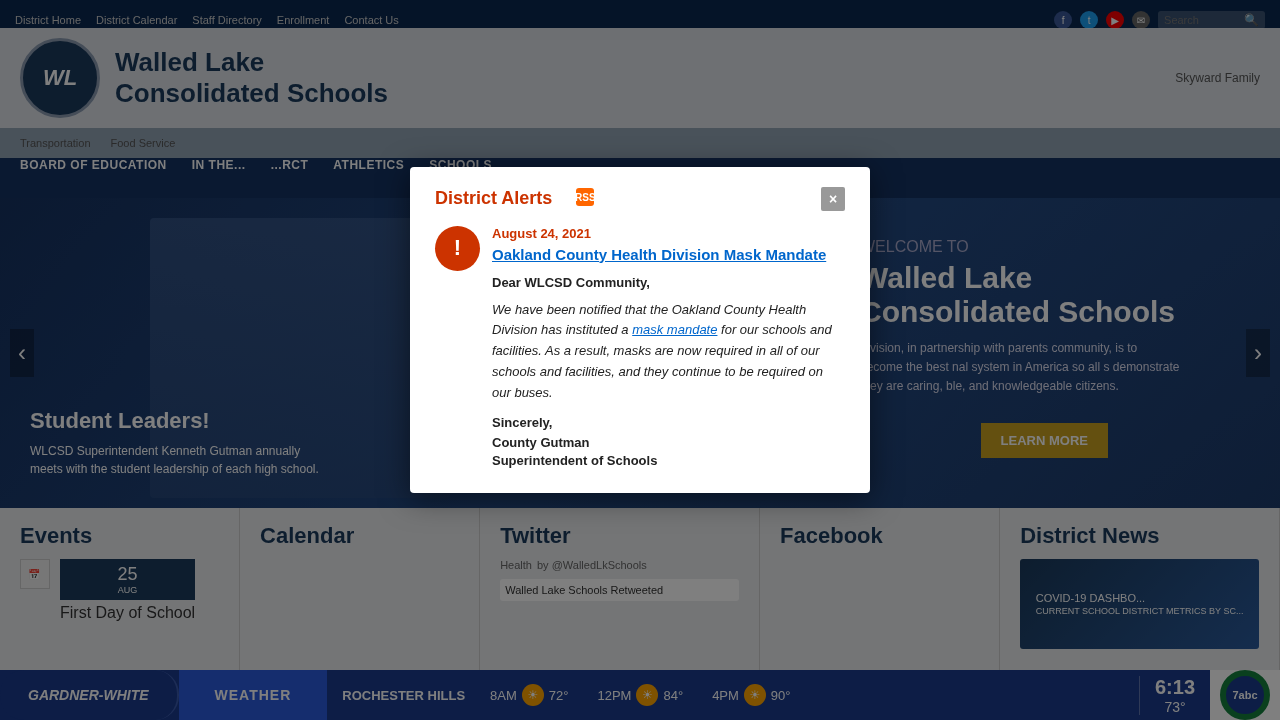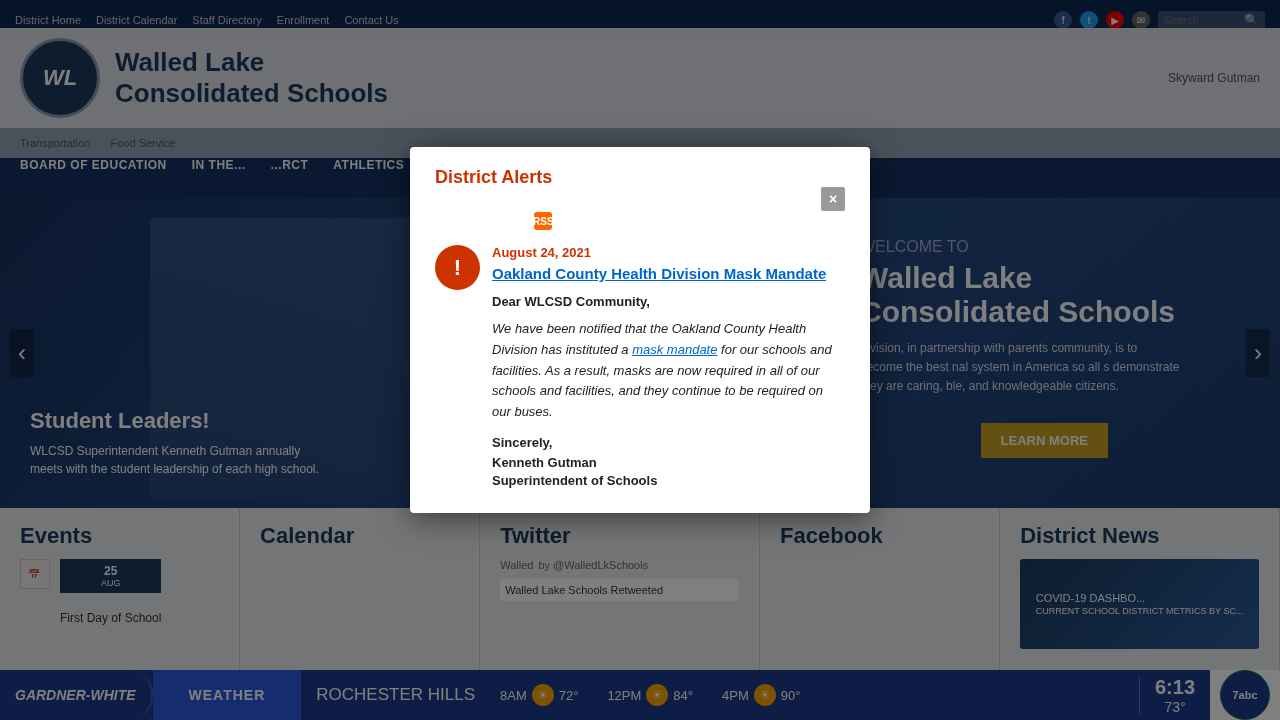--- a/index.html
+++ b/index.html
@@ -158,43 +158,43 @@
     }
     .bottom-section {
       flex: 1;
       padding: 15px 20px;
       border-right: 1px solid #ccc;
     }
     .bottom-section h3 { font-size: 22px; color: #1a3a5c; font-weight: bold; margin-bottom: 10px; }
     .events-item { display: flex; gap: 10px; align-items: flex-start; margin-top: 5px; }
     .event-date-box { background: #1a3a5c; color: white; text-align: center; padding: 5px 8px; min-width: 45px; }
     .event-date-box .month { font-size: 9px; text-transform: uppercase; }
-    .event-date-box .day { font-size: 12px; font-weight: bold; }
-    .event-title { font-size: 12px; color: #333; margin-top: 18px; text-align: right; }
+    .event-date-box .day { font-size: 18px; font-weight: normal; }
+    .event-title { font-size: 16px; color: #333; margin-top: 4px; text-align: right; }
     .cal-icon { width: 30px; height: 30px; background: #eee; border: 1px solid #ccc; display: flex; align-items: center; justify-content: center; font-size: 10px; }
     .twitter-section { flex: 1.2; }
     .tweets-header { font-size: 11px; color: #666; margin-bottom: 8px; display: flex; align-items: center; gap: 5px; }
     .tweet-item { font-size: 11px; color: #333; padding: 5px; background: white; border-radius: 3px; margin-bottom: 5px; }
     .district-news-section { flex: 1.2; }
     .news-thumb { width: 100%; height: 90px; background: linear-gradient(135deg, #1a3a5c, #2a5a9c); border-radius: 3px; display: flex; align-items: center; justify-content: center; color: white; font-size: 11px; padding: 10px; }
 
     
     .weather-bar {
       position: absolute;
       bottom: 0; left: 0; right: 0;
       height: 50px;
       background: #1a3a8c;
       display: flex;
       align-items: center;
       z-index: 10;
     }
     .gw-logo {
       background: #1a3a8c;
       color: white;
-      padding: 0 15px;
+      padding: 0 28px;
       font-size: 14px;
       font-weight: bold;
       font-style: italic;
       height: 100%;
       display: flex;
       align-items: center;
       border-right: 2px solid #3a5aac;
       border-radius: 24px;
     }
     .weather-label {
@@ -204,22 +204,22 @@
       font-size: 14px;
       font-weight: bold;
       height: 100%;
       display: flex;
       align-items: center;
       letter-spacing: 1px;
     }
     .weather-city {
       color: white;
       padding: 0 15px;
-      font-size: 17px;
-      font-weight: normal;
+      font-size: 13px;
+      font-weight: bold;
     }
     .weather-times {
       display: flex;
       align-items: center;
       gap: 29px;
       padding: 0 10px;
     }
     .weather-time-item {
       display: flex;
       align-items: center;
@@ -250,21 +250,21 @@
     .time-display .temp { font-size: 14px; }
     .channel-logo {
       background: white;
       width: 70px; height: 50px;
       display: flex; align-items: center; justify-content: center;
     }
     .channel-circle {
       width: 50px; height: 50px;
       border-radius: 50%;
       background: #1a3a8c;
-      border: 1px solid #15803d;
+      border: 6px solid #15803d;
       display: flex; align-items: center; justify-content: center;
       color: white;
       font-size: 11px;
       font-weight: bold;
     }
 
     
     .modal-overlay {
       position: absolute;
       top: 0; left: 0; right: 0; bottom: 0;
@@ -289,23 +289,22 @@
       display: flex;
       align-items: center;
       justify-content: space-between;
       margin-bottom: 15px;
     }
     .modal-title {
       color: #cc3300;
       font-size: 18px;
       font-weight: bold;
       display: flex;
-      align-items: flex-end;
+      align-items: flex-start;
       gap: 24px;
-      flex-direction: column;
     }
     .rss-icon {
       width: 18px; height: 18px;
       background: #ff6600;
       border-radius: 3px;
       display: flex; align-items: center; justify-content: center;
       color: white;
       font-size: 10px;
     }
     .modal-close {
@@ -411,21 +410,21 @@
 
 <div class="header">
   <div class="logo-circle">
     <span class="logo-text">WL</span>
   </div>
   <div class="school-name">
     <h1>Walled Lake</h1>
     <h1>Consolidated Schools</h1>
   </div>
   <div class="header-right">
-    <a class="header-link">Skyward Gutman</a>
+    <a class="header-link">Skyward Family</a>
   </div>
 </div>
 
 <div class="secondary-nav">
   <a>Transportation</a>
   <a>Food Service</a>
 </div>
 
 <div class="main-nav">
   <a>BOARD OF EDUCATION</a>
@@ -465,21 +464,21 @@
         <div class="event-title">First Day of School</div>
       </div>
     </div>
   </div>
   <div class="bottom-section">
     <h3>Calendar</h3>
   </div>
   <div class="bottom-section twitter-section">
     <h3>Twitter</h3>
     <div class="tweets-header">
-      <span>Walled</span>
+      <span>Health</span>
       <span>by @WalledLkSchools</span>
     </div>
     <div class="tweet-item">Walled Lake Schools Retweeted</div>
   </div>
   <div class="bottom-section">
     <h3>Facebook</h3>
   </div>
   <div class="bottom-section district-news-section">
     <h3>District News</h3>
     <div class="news-thumb">
@@ -537,18 +536,18 @@
         <div class="alert-icon-circle">!</div>
       </div>
       <div class="alert-body">
         <div class="modal-date">August 24, 2021</div>
         <div class="modal-alert-title">Oakland County Health Division Mask Mandate</div>
         <div class="alert-greeting">Dear WLCSD Community,</div>
         <div class="alert-text">
           <span>We have been notified that the Oakland County Health Division has instituted a </span><a class="alert-link">mask mandate</a><span> for our schools and facilities. As a result, masks are now required in all of our schools and facilities, and they continue to be required on our buses.</span>
         </div>
         <div class="alert-sincerely">Sincerely,</div>
-        <div class="alert-name">Kenneth Gutman</div>
+        <div class="alert-name">County Gutman</div>
         <div class="alert-title-text">Superintendent of Schools</div>
       </div>
     </div>
   </div>
 </div>
 
 </body></html>

